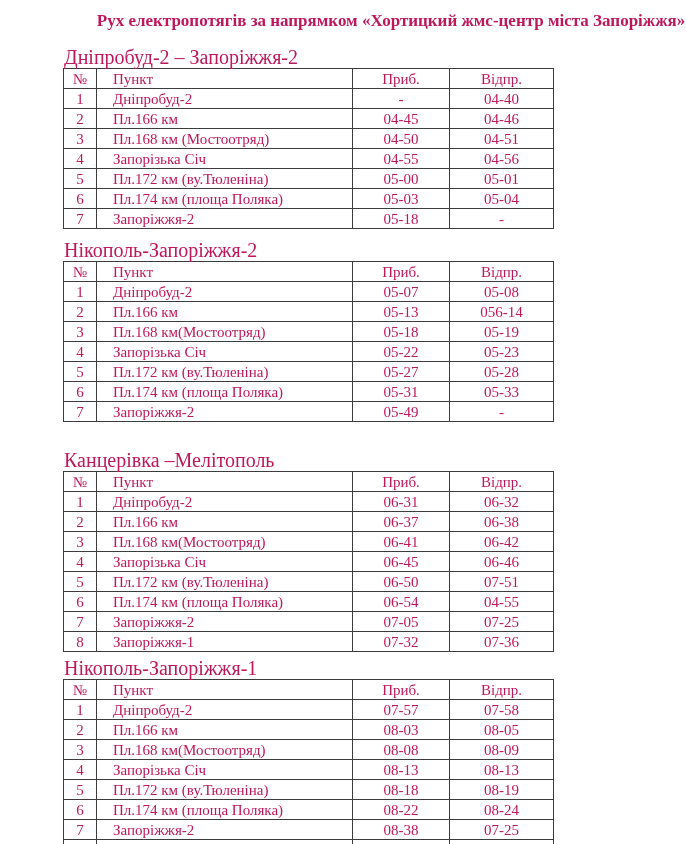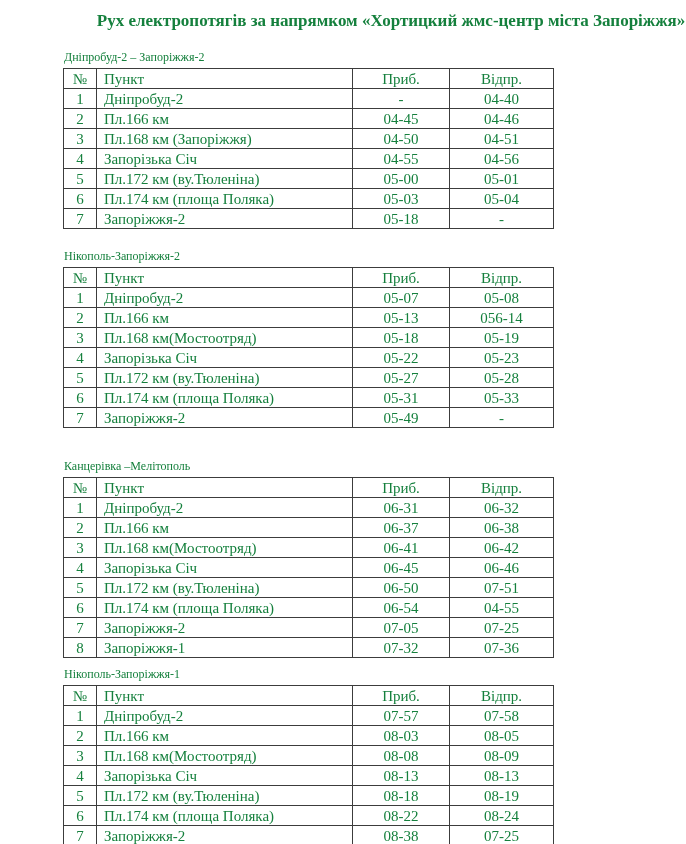--- a/index.html
+++ b/index.html
@@ -1,42 +1,42 @@
 <!DOCTYPE html>
 <html><head>
 <meta charset="utf-8">
 <style>
   * { margin: 0; padding: 0; box-sizing: border-box; }
   html, body { background: #ffffff; }
   .page {
     width: 686px; height: 844px; background: #ffffff;
-    color: #15803d; overflow: hidden; position: relative;
+    color: #be185d; overflow: hidden; position: relative;
     font-family: "Liberation Serif", "DejaVu Serif", serif;
   }
   .title {
     margin-top: 10px; padding-left: 96px; text-align: center;
     font-size: 17px; font-weight: bold; line-height: 22px;
   }
   .section .heading {
-    margin-left: 64px; font-size: 12px; line-height: 18px; margin-bottom: 2px;
+    margin-left: 64px; font-size: 20px; line-height: 18px; margin-bottom: 2px;
   }
   .section:nth-of-type(1) .heading { margin-top: 16px; }
-  .section:nth-of-type(2) .heading { margin-top: 18px; }
+  .section:nth-of-type(2) .heading { margin-top: 12px; }
   .section:nth-of-type(3) .heading { margin-top: 29px; }
   .section:nth-of-type(4) .heading { margin-top: 7px; }
   table {
     border-collapse: collapse; margin-left: 63px; table-layout: fixed;
   }
   th, td {
     border: 1px solid #3c3c3c; font-size: 15px; font-weight: normal;
     height: 20px; padding: 0; line-height: 18px; white-space: nowrap;
     overflow: hidden;
   }
   .col-num      { width: 33px;  text-align: center; }
-  .col-station  { width: 256px; text-align: left; padding-left: 7px; }
+  .col-station  { width: 256px; text-align: left; padding-left: 16px; }
   .col-arr      { width: 97px;  text-align: center; }
   .col-dep      { width: 104px; text-align: center; }
 </style>
 </head>
 <body>
 
 <div class="page">
   <div class="title">Рух електропотягів за напрямком «Хортицкий жмс-центр міста Запоріжжя»</div>
   <div id="tables">
       <section class="section">
@@ -58,21 +58,21 @@
               <td class="col-dep">04-40</td>
             </tr>
             <tr>
               <td class="col-num">2</td>
               <td class="col-station">Пл.166 км</td>
               <td class="col-arr">04-45</td>
               <td class="col-dep">04-46</td>
             </tr>
             <tr>
               <td class="col-num">3</td>
-              <td class="col-station">Пл.168 км (Запоріжжя)</td>
+              <td class="col-station">Пл.168 км (Мостоотряд)</td>
               <td class="col-arr">04-50</td>
               <td class="col-dep">04-51</td>
             </tr>
             <tr>
               <td class="col-num">4</td>
               <td class="col-station">Запорізька Січ</td>
               <td class="col-arr">04-55</td>
               <td class="col-dep">04-56</td>
             </tr>
             <tr>

